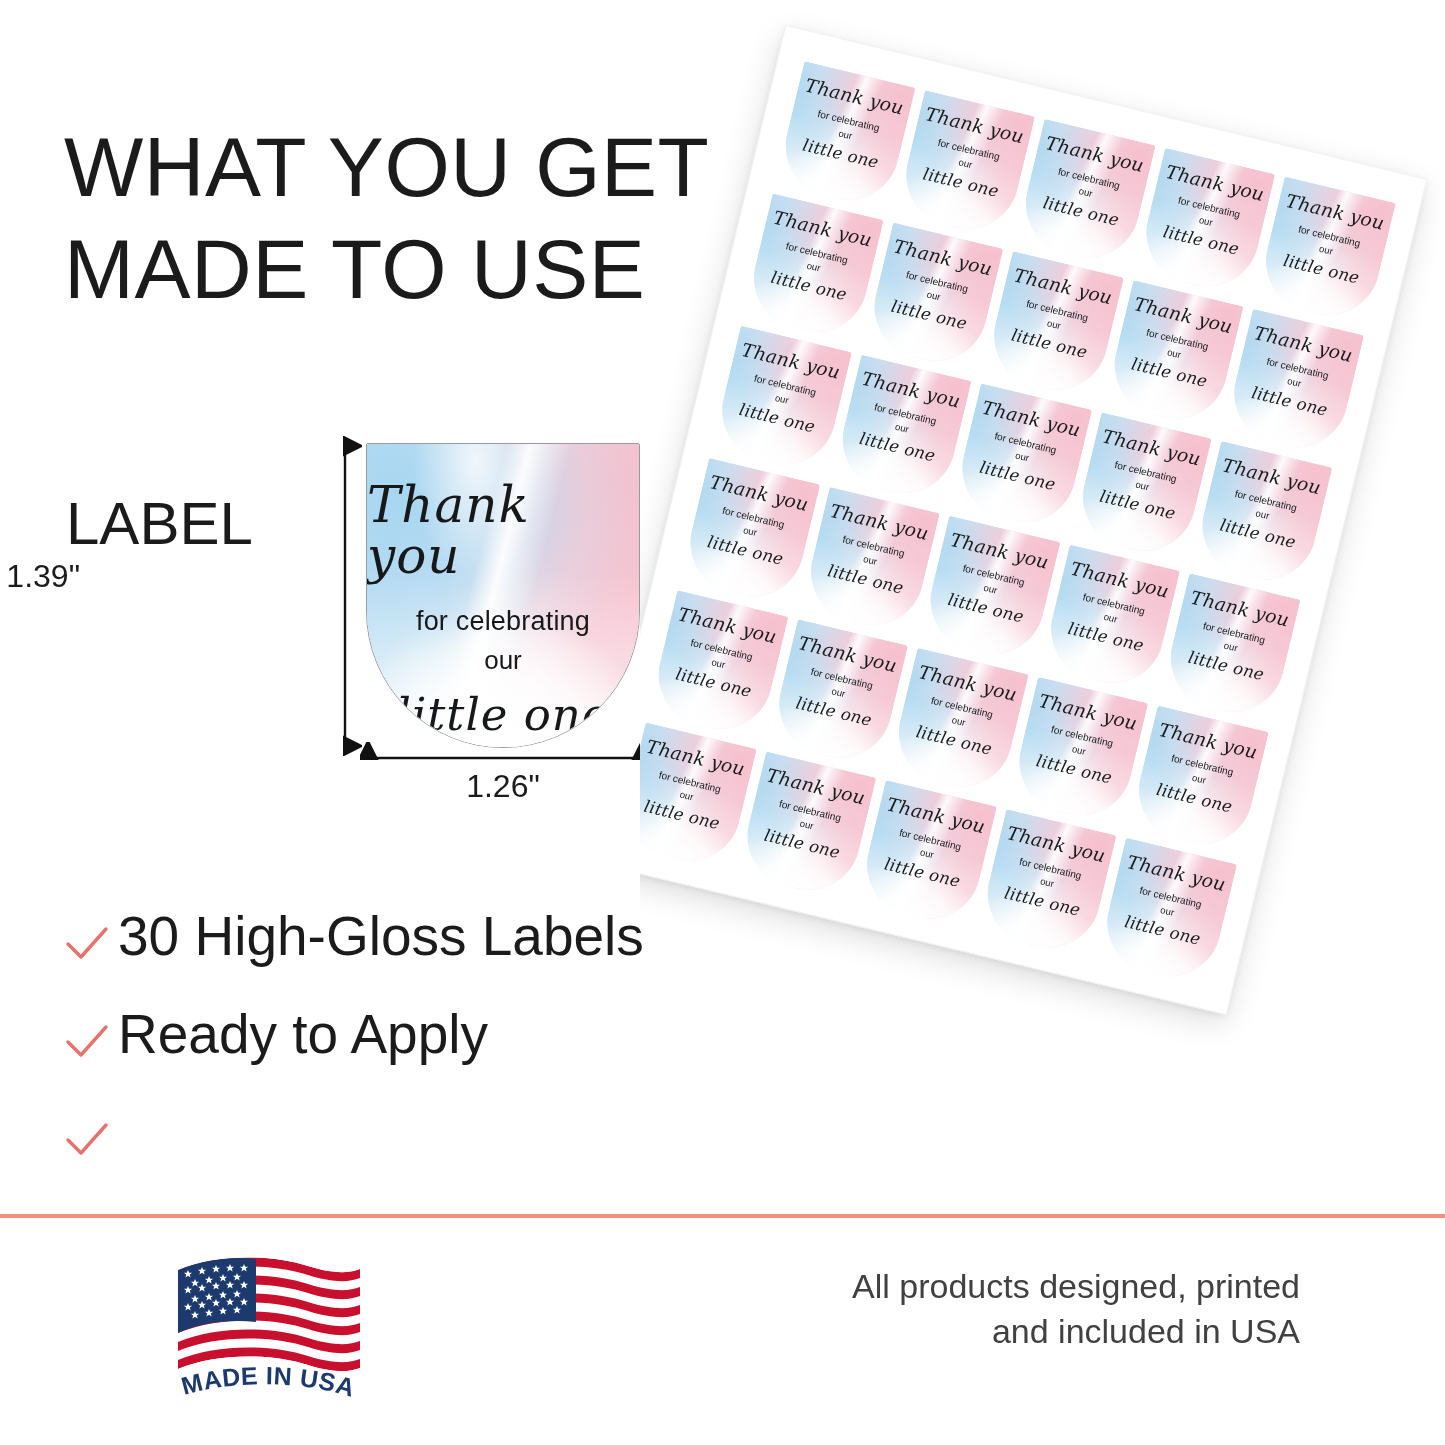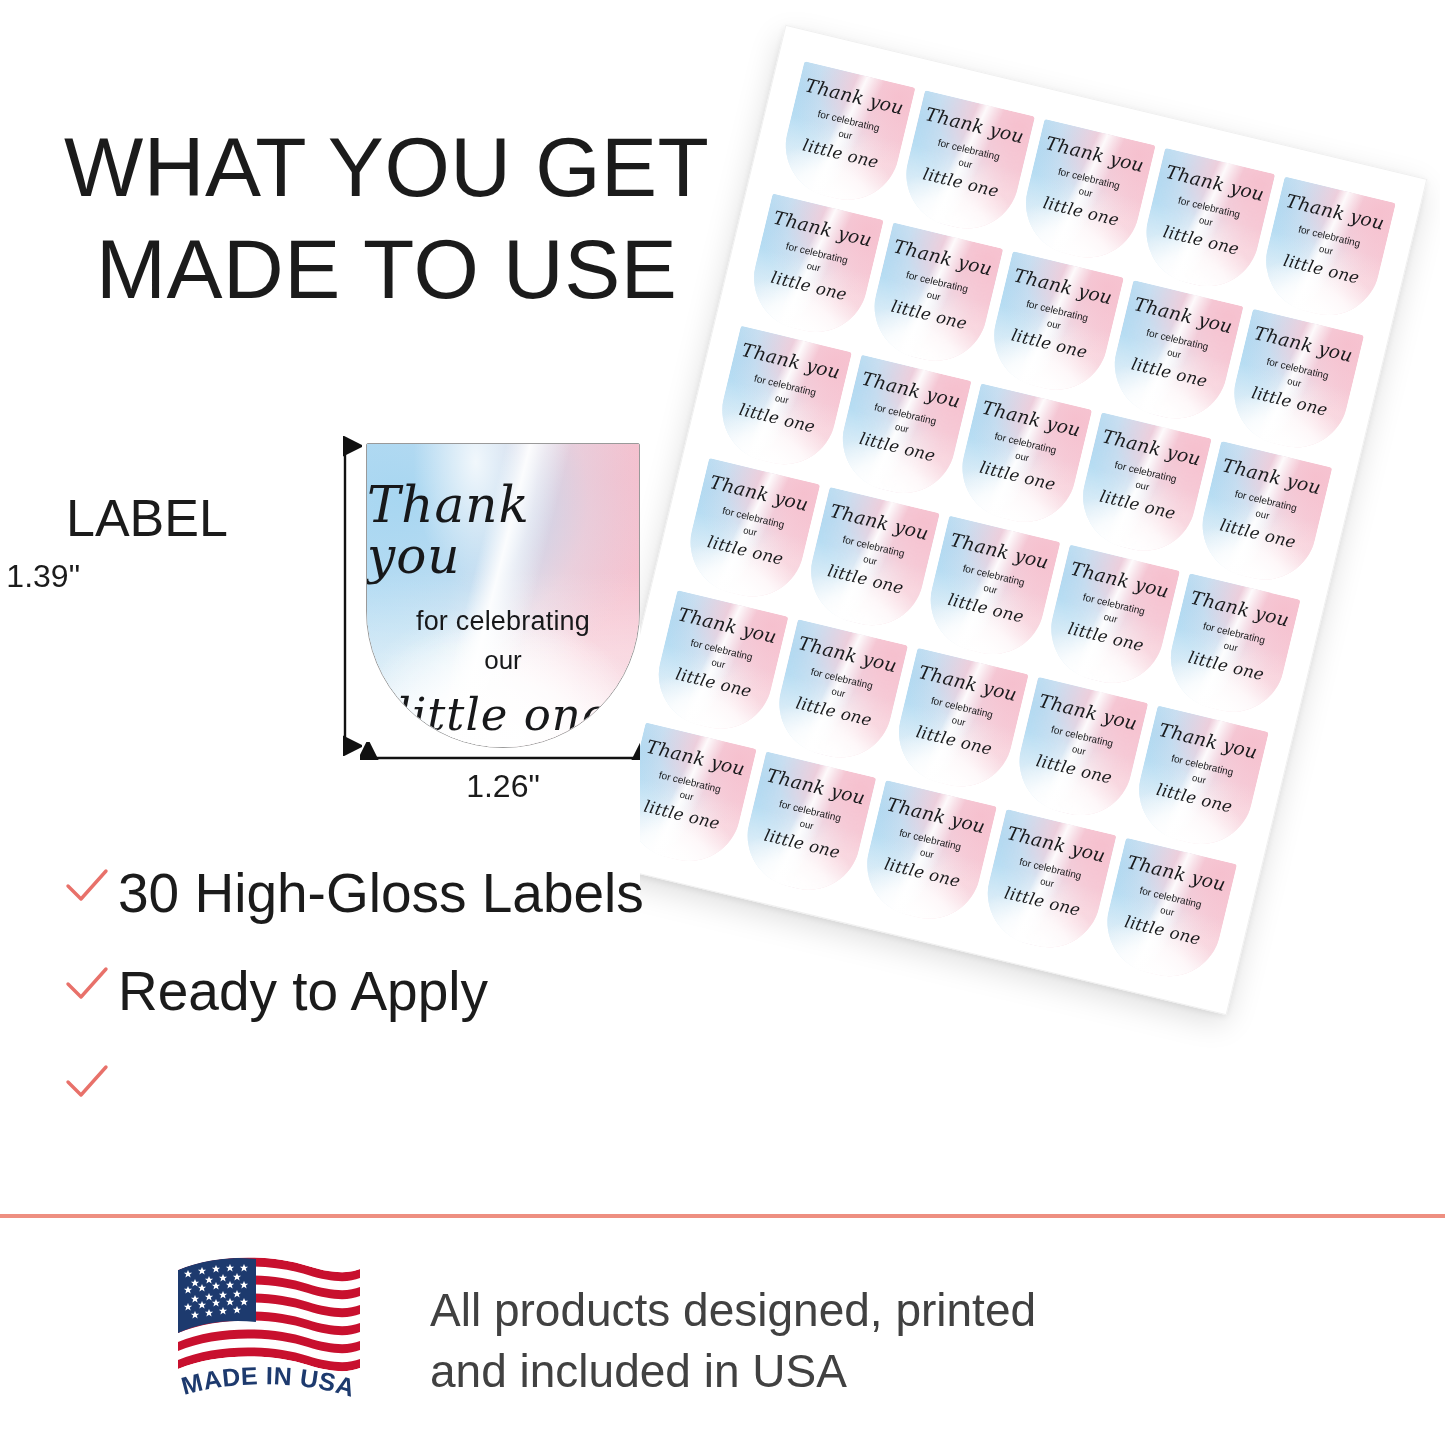--- a/index.html
+++ b/index.html
@@ -11,26 +11,26 @@
   }
   #stage { position:relative; width:1445px; height:1445px; background:#fff; }
 
   
   #headline {
     position:absolute; left:64px; top:116px;
     font-size:84px; line-height:1.22;
     letter-spacing:0.5px; font-weight:400;
     color:#1b1b1b; white-space:nowrap; z-index:6;
   }
-  #headline .hl-line { display:block;text-align:center; }
+  #headline .hl-line { display:block; }
 
   
   #label-size-block {
     position:absolute; left:66px; top:484px;
-    font-size:52px; line-height:1.32; color:#1b1b1b; font-weight:400;
+    font-size:60px; line-height:1.32; color:#1b1b1b; font-weight:400;
   }
   #label-size-block .ls2 { display:block; padding-left:40px; }
 
   
   #dim-h-wrap { position:absolute; left:266px; top:436px; width:96px; height:320px; }
   #dim-h-text {
     position:absolute; left:0px; top:558px; width:80px;
     text-align:right; font-size:32px; color:#1b1b1b;
   }
   
@@ -75,36 +75,36 @@
     font-family:"DejaVu Serif", serif;
     font-style:italic; font-weight:400;
   }
   #s-thank { font-size:50px; line-height:1.02; letter-spacing:1px; }
   #s-for { font-size:27px; font-weight:300; letter-spacing:.2px; margin-top:24px; }
   #s-our { font-size:26px; font-weight:300; margin-top:8px; }
   #s-little { font-size:45px; letter-spacing:1px; margin-top:12px; }
 
   
   #bullets { position:absolute; left:64px; top:866px; width:760px; }
-  .bullet { display:flex; align-items:flex-start; height:98px; }
+  .bullet { display:flex; align-items:flex-end; height:98px; }
   .bullet .chk { width:54px; flex:0 0 54px; display:flex; align-items:center; }
   .bullet .btxt { font-size:55px; color:#1b1b1b; line-height:1; white-space:nowrap; }
 
   
   #divider {
     position:absolute; left:0; top:1214px; width:1445px; height:4px;
     background:#ee8f81;
   }
 
   
   #footer { position:absolute; left:0; top:1240px; width:1445px; height:205px; }
   #flag-wrap { position:absolute; left:170px; top:16px; width:195px; height:170px; }
   #footer-text {
-    position:absolute; left:430px; top:40px; width:870px;
-    text-align:left; font-size:46px; line-height:1.32; color:#414141;
+    position:absolute; left:430px; top:24px; width:870px;
+    text-align:right; font-size:34px; line-height:1.32; color:#414141;
   }
   #footer-text .ft-line { display:block; }
 
   
   #sheet-wrap {
     position:absolute; left:640px; top:-20px;
     width:800px; height:1160px; z-index:1;
     overflow:hidden;
   }
   #sheet {

